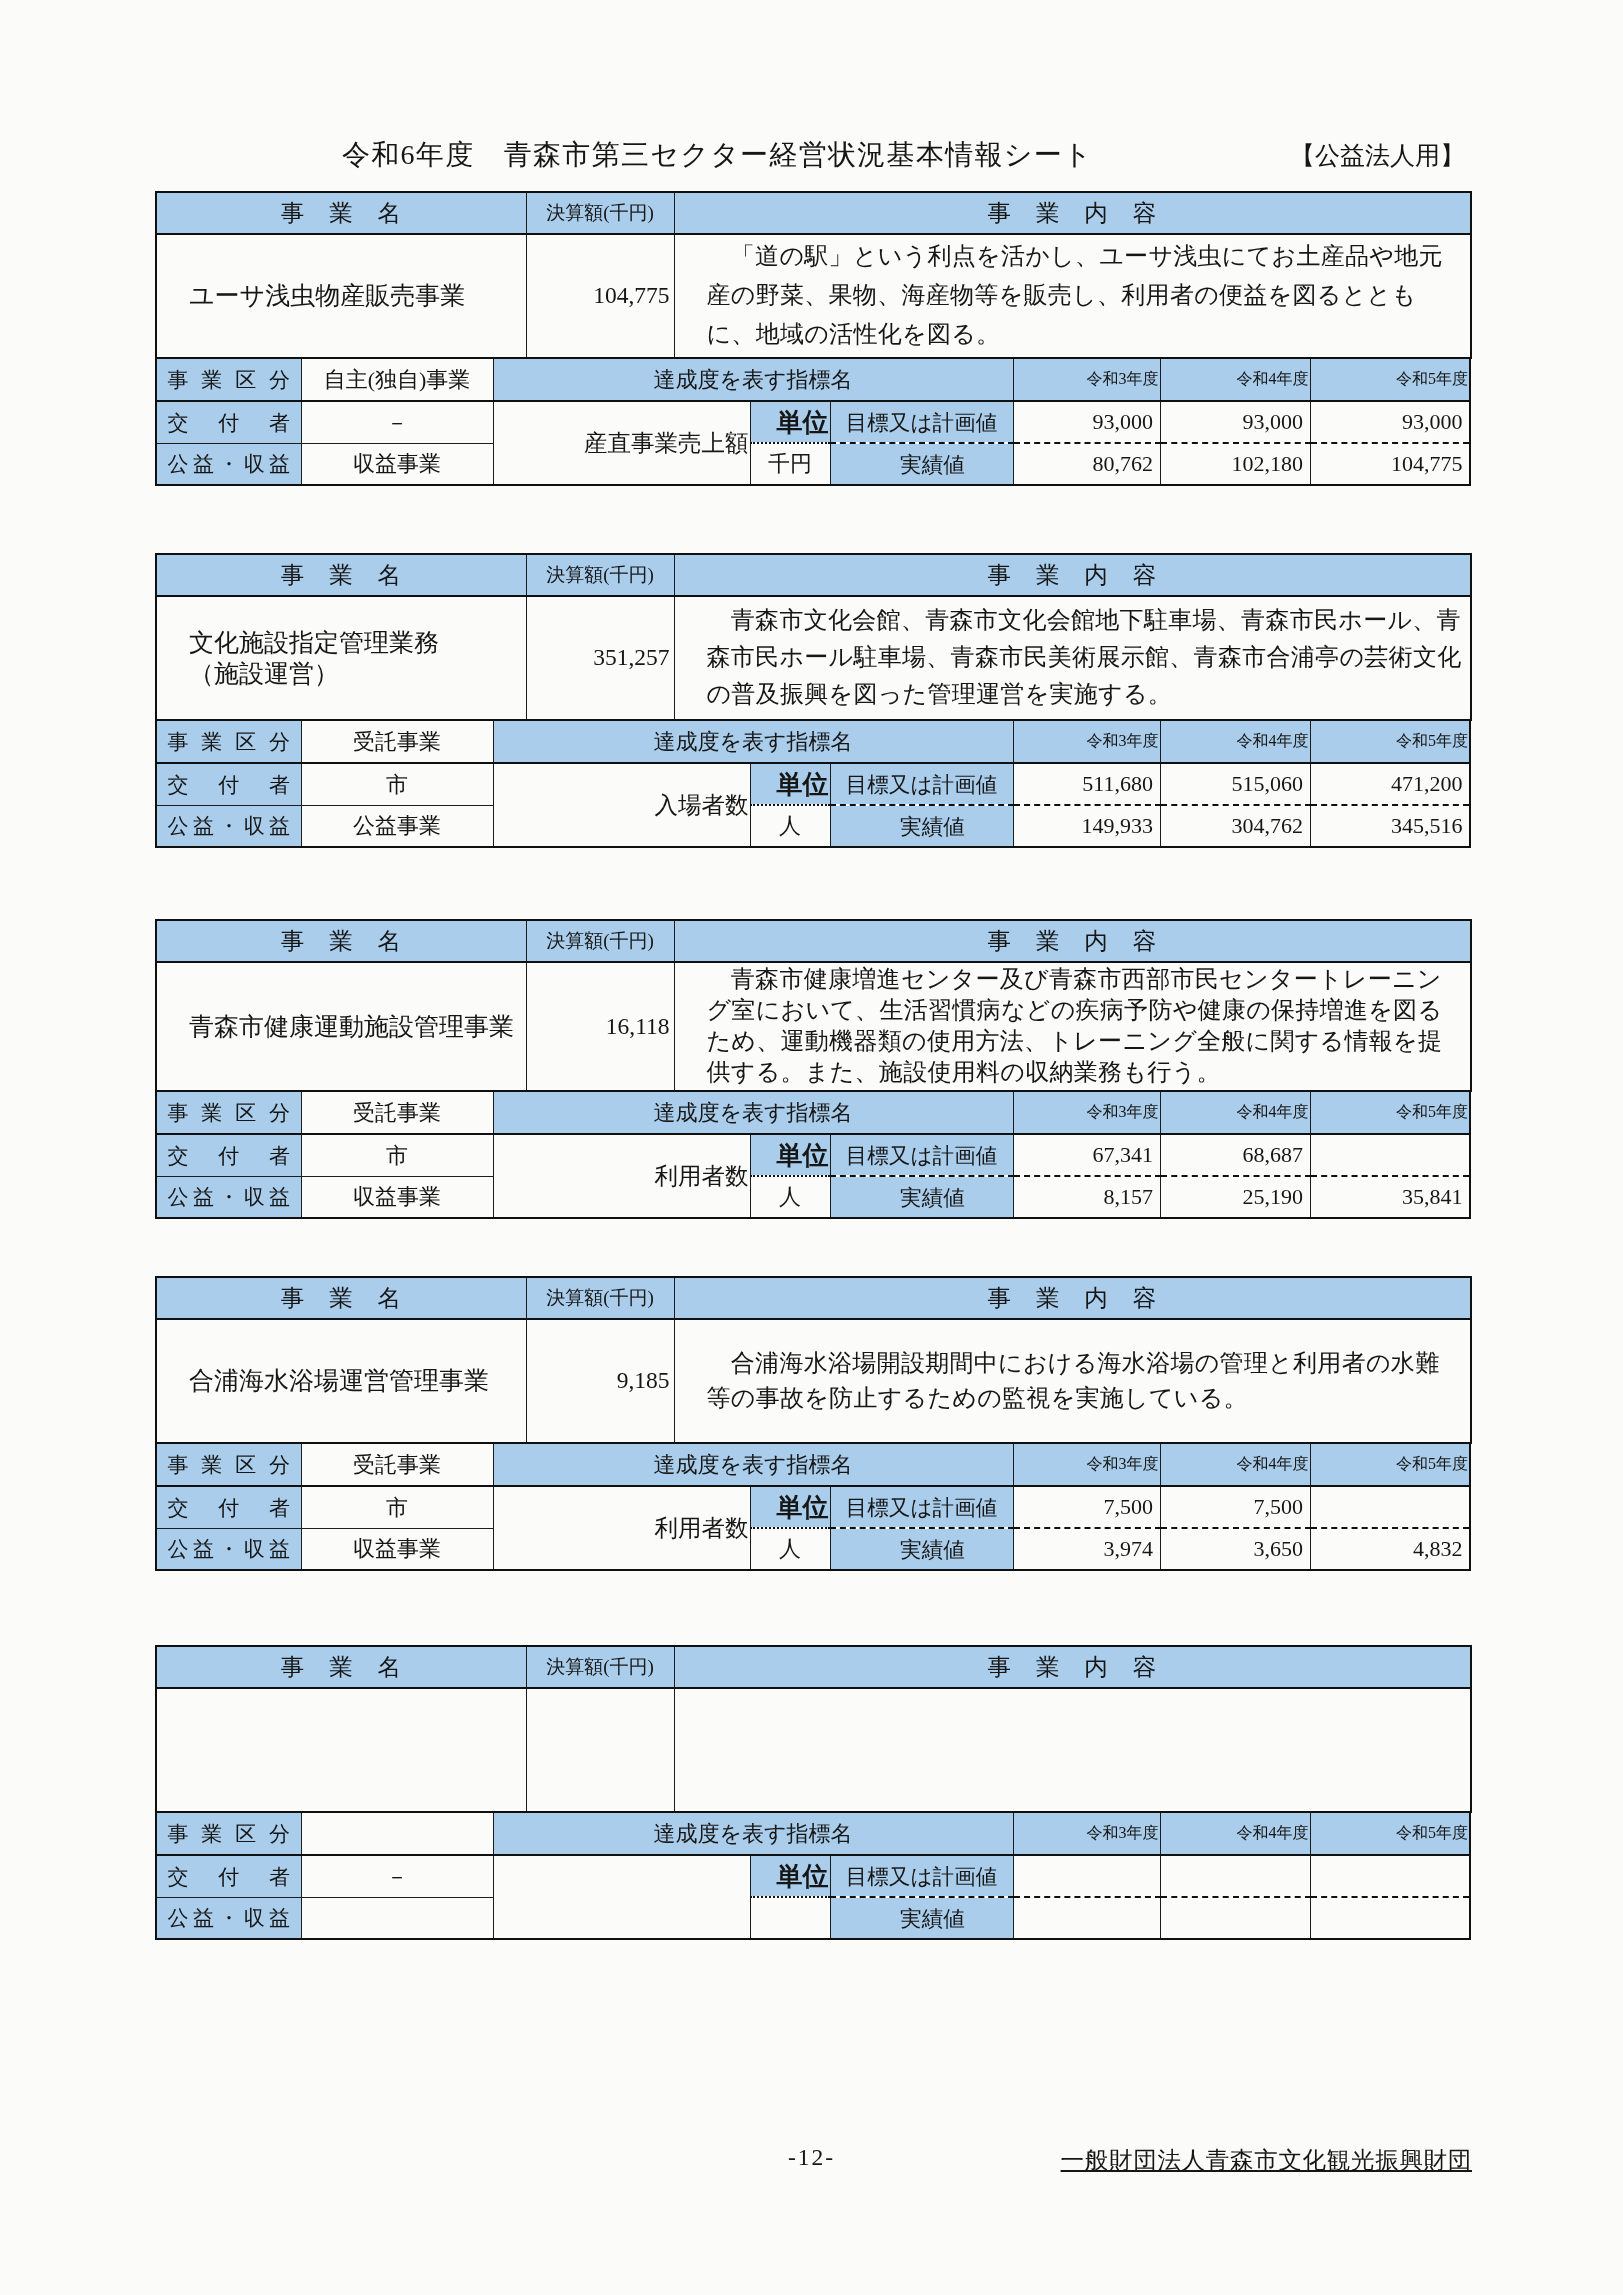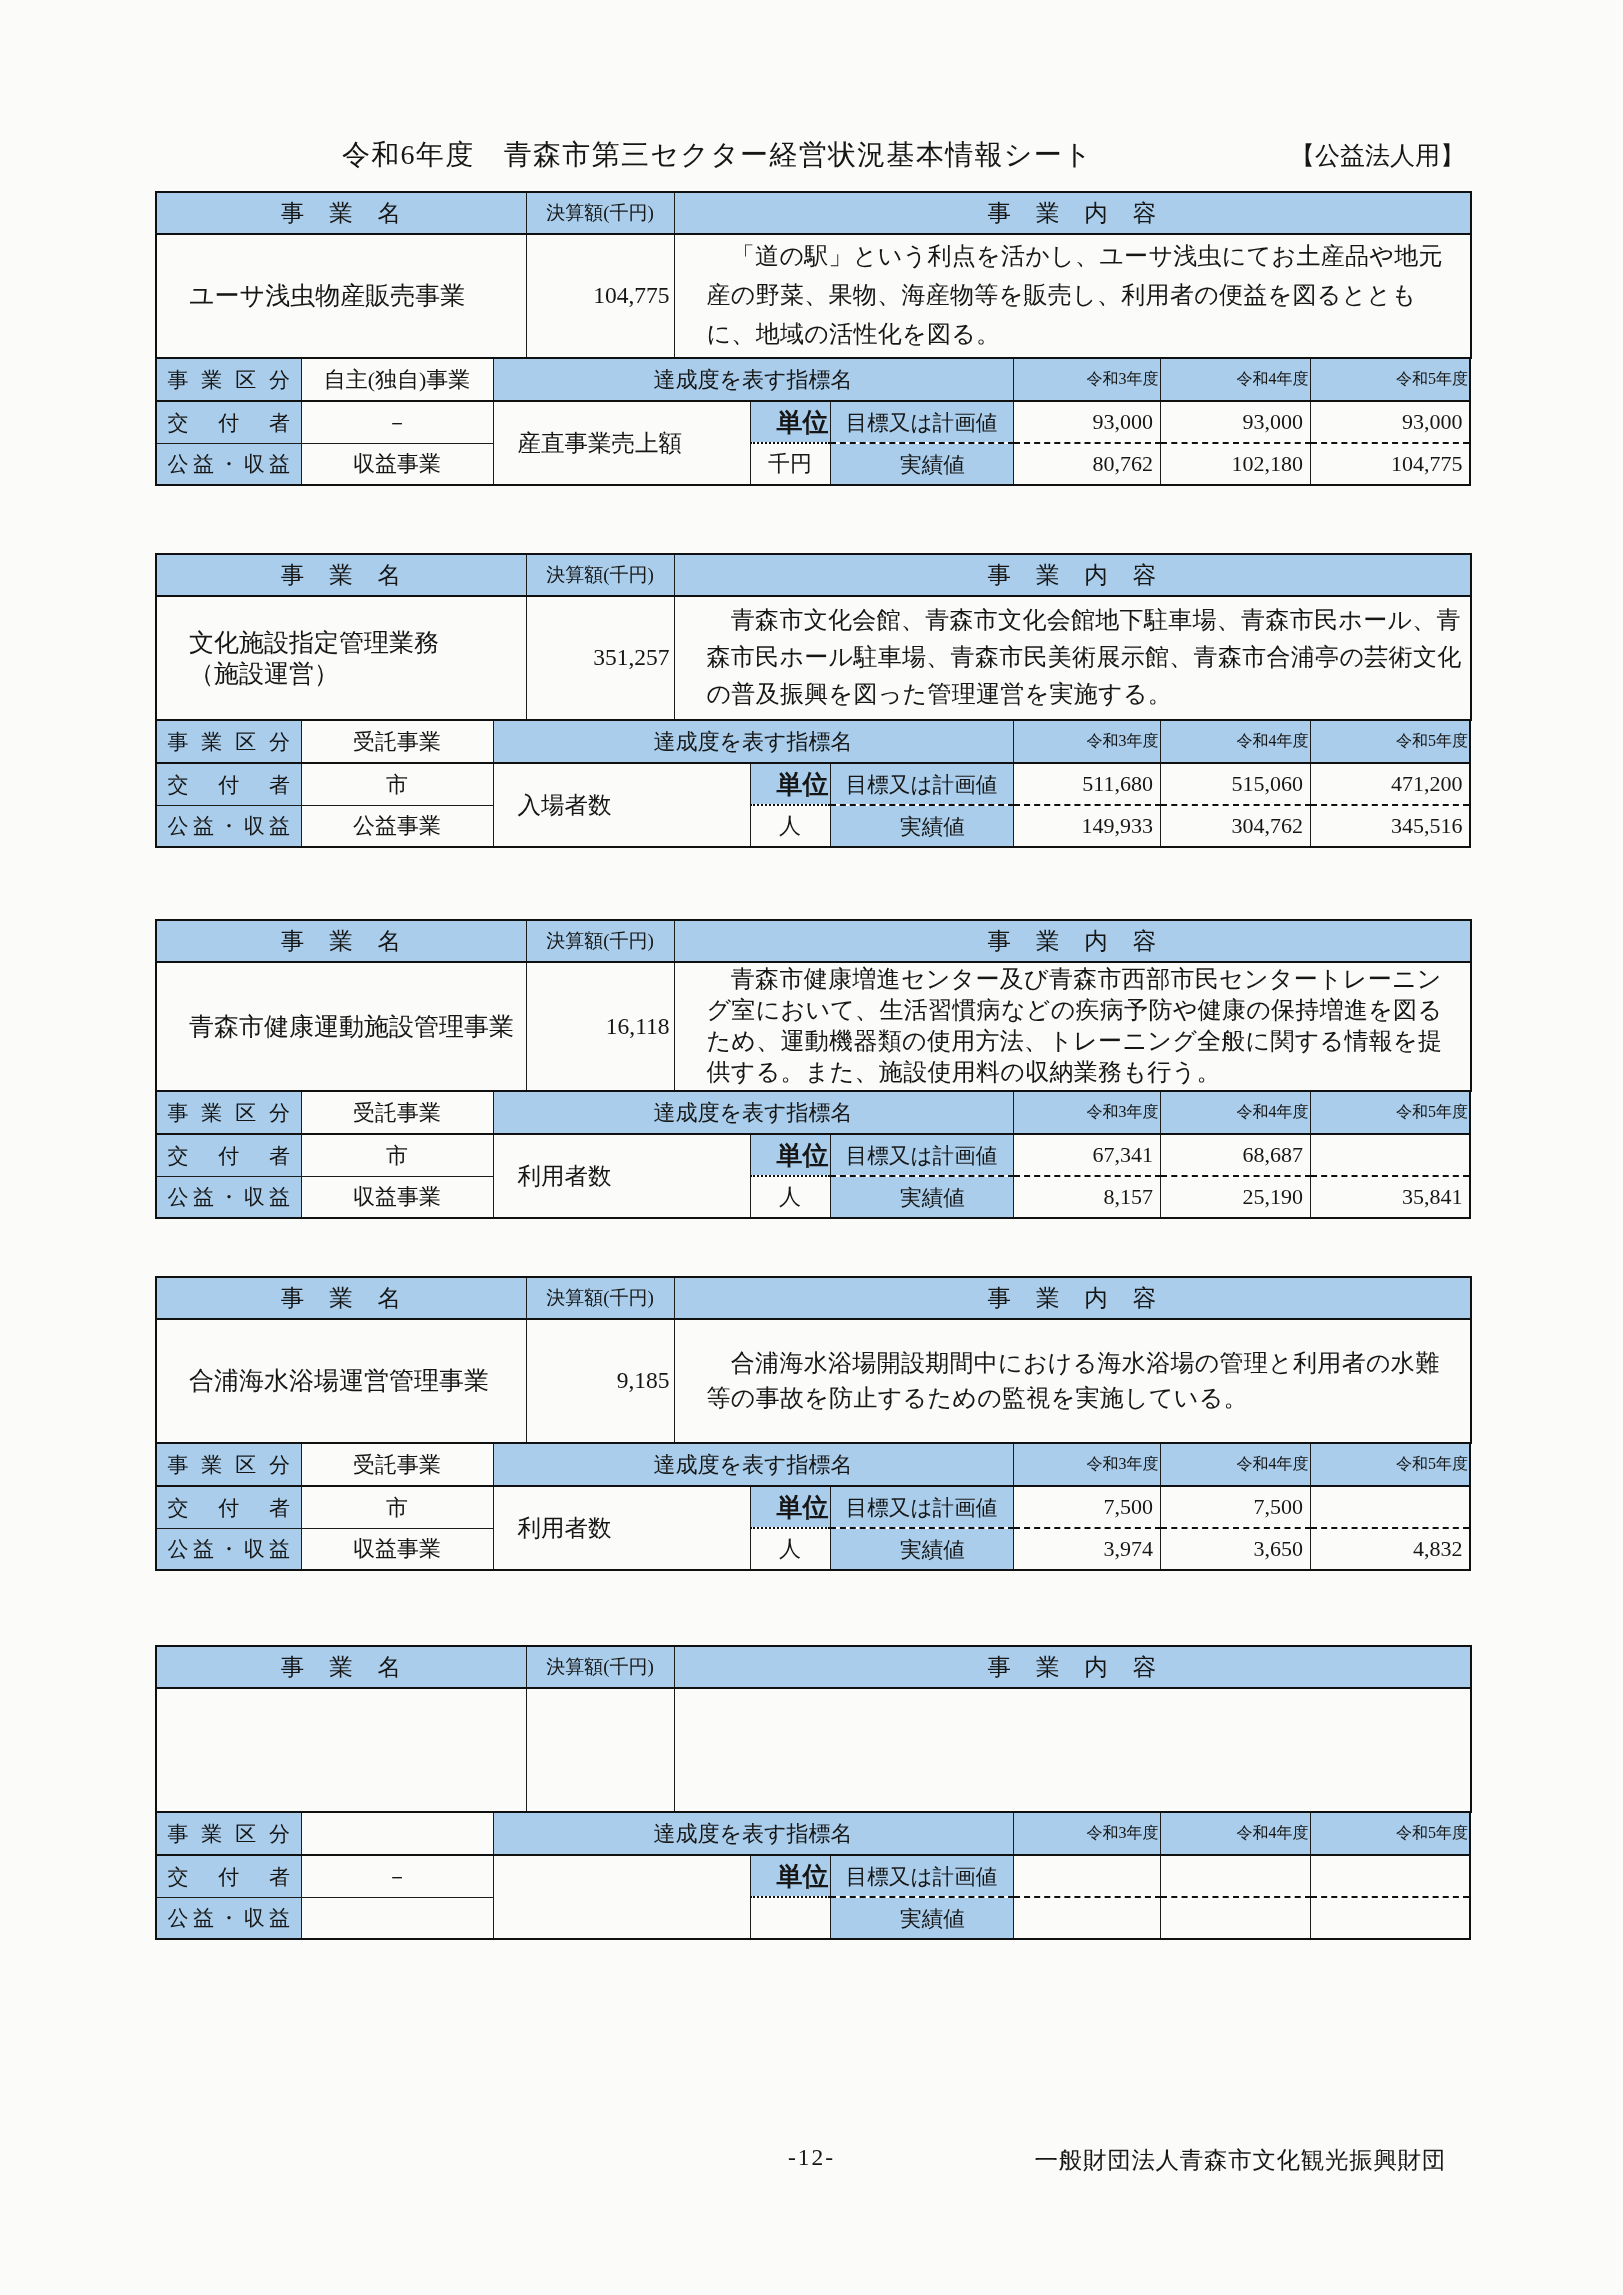--- a/index.html
+++ b/index.html
@@ -39,32 +39,32 @@
   .block-0 .desc{line-height:39px}
   .block-1 .desc{line-height:37px}
   .block-2 .desc{line-height:31px}
   .block-3 .desc{line-height:35px}
   .block-4 .desc{line-height:33px}
 
   .sec td{height:39px;border-bottom:2px solid #101010;}
   .rA td,.rB td{height:38px;vertical-align:middle;}
   .lab{font-size:21px;text-align:justify;text-align-last:justify;padding:0 10.5px;}
   .cen{text-align:center;font-size:22px;}
-  .ind{font-size:23.5px;text-align:left;padding-left:24px;}
+  .ind{font-size:23.5px;text-align:right;padding-left:24px;}
   .unit-l{font-size:26px;text-align:right;font-weight:bold;}
   .tgt-l,.act-l{font-size:21.6px;text-align:center;}
   .yr{font-size:16px;text-align:right;}
   .num{font-size:22px;text-align:right;padding-right:6.5px;}
 
   .rB .lab,.rB .val{border-top:1.3px solid #1c1c1c;}
   .rB .unit-v{border-top:2px dotted #101010;}
   .rB .act-l,.rB .num{border-top:2.6px dashed #101010;padding-left:23px;}
 
   .page-no{position:absolute;top:2144px;left:0;width:1623px;text-align:center;font-size:23.5px;letter-spacing:2px;}
-  .org-name{position:absolute;top:2144px;right:177px;font-size:23.5px;letter-spacing:0.7px;white-space:nowrap;}
+  .org-name{position:absolute;top:2144px;right:151px;font-size:23.5px;letter-spacing:0.7px;white-space:nowrap;text-decoration:underline;}
 </style>
 </head>
 <body>
 
 <div class="page-title">令和6年度　青森市第三セクター経営状況基本情報シート</div>
 <div class="corner-tag">【公益法人用】</div>
 
 <div class="blocks">
   <div class="block block-0">
     <table class="top-tbl">

